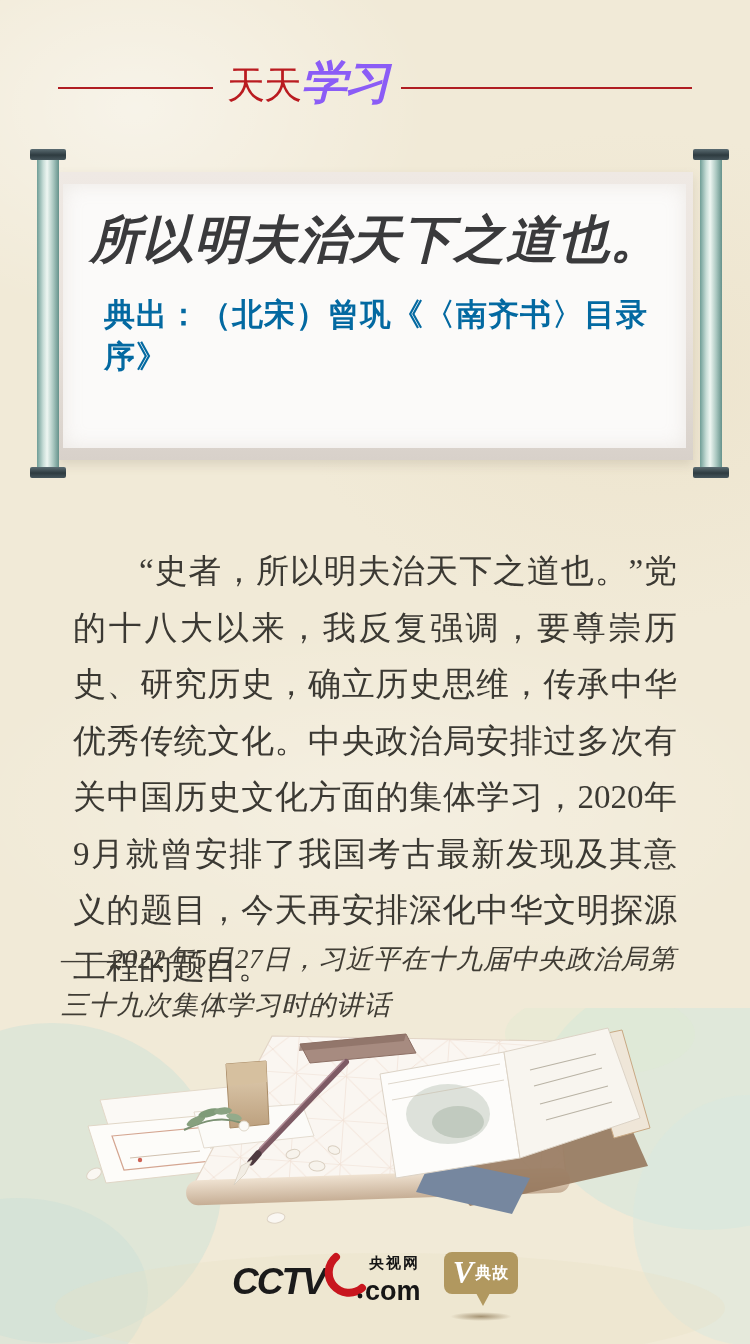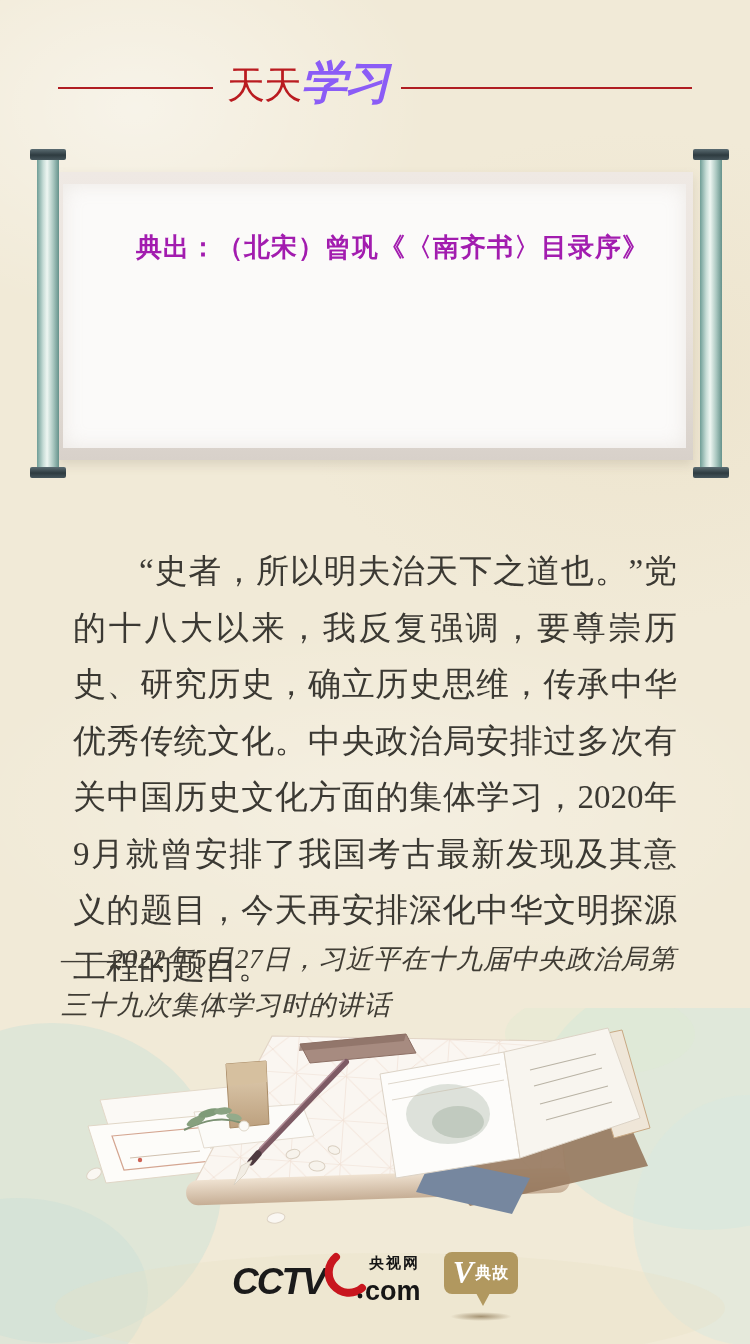--- a/index.html
+++ b/index.html
@@ -67,22 +67,22 @@
   .quote-area { position: absolute; left: 27px; top: 24px; right: 16px; color: #3a3a3c; }
   .quote-line1 {
     font-size: 60px; font-weight: bold; line-height: 74px; letter-spacing: 2px;
     font-style: italic;
   }
   .quote-line2 {
     font-size: 51px; font-weight: bold; line-height: 64px; letter-spacing: 1px;
     font-style: italic; white-space: nowrap;
   }
   .quote-source {
-    margin-top: 22px; margin-left: 46px;
-    font-size: 26px; font-weight: bold; color: #a21caf; letter-spacing: 1px;
+    margin-top: 22px; margin-left: 14px;
+    font-size: 31px; font-weight: bold; color: #0369a1; letter-spacing: 1px;
   }
 
   
   .article {
     position: absolute; top: 531px; left: 61px; width: 628px;
     font-size: 33px; line-height: 56.5px; color: #3b3933;
     text-align: justify;
   }
   .article p { margin: 12px; text-indent: 2em; }
 
@@ -131,20 +131,21 @@
   <div class="header-title">
     <span class="title-regular">天天</span><span class="title-script">学习</span>
   </div>
   <div class="hline hline-right"></div>
 </div>
 
 <div class="scroll-block">
   <div class="scroll-paper">
     <div class="scroll-white">
       <div class="quote-area">
+        <div class="quote-line2">所以明夫治天下之道也。</div>
         <div class="quote-source">典出：（北宋）曾巩《〈南齐书〉目录序》</div>
       </div>
     </div>
   </div>
   <div class="roller roller-left"></div>
   <div class="roller roller-right"></div>
   <div class="roller-cap cap-tl"></div>
   <div class="roller-cap cap-bl"></div>
   <div class="roller-cap cap-tr"></div>
   <div class="roller-cap cap-br"></div>

